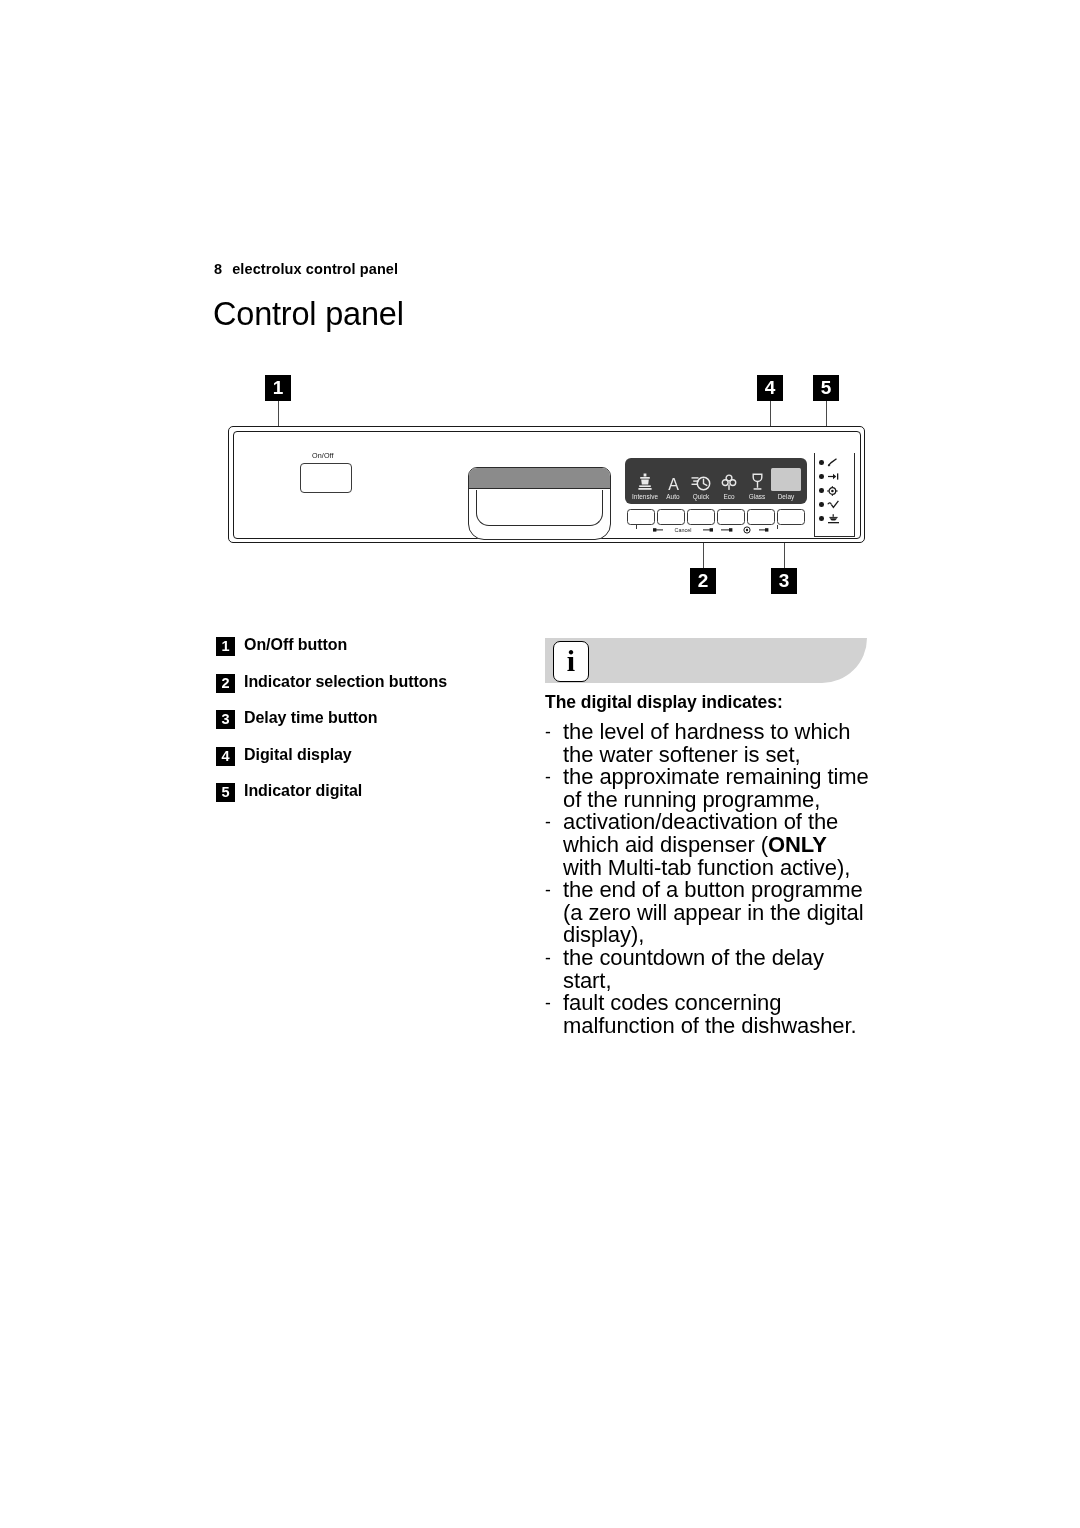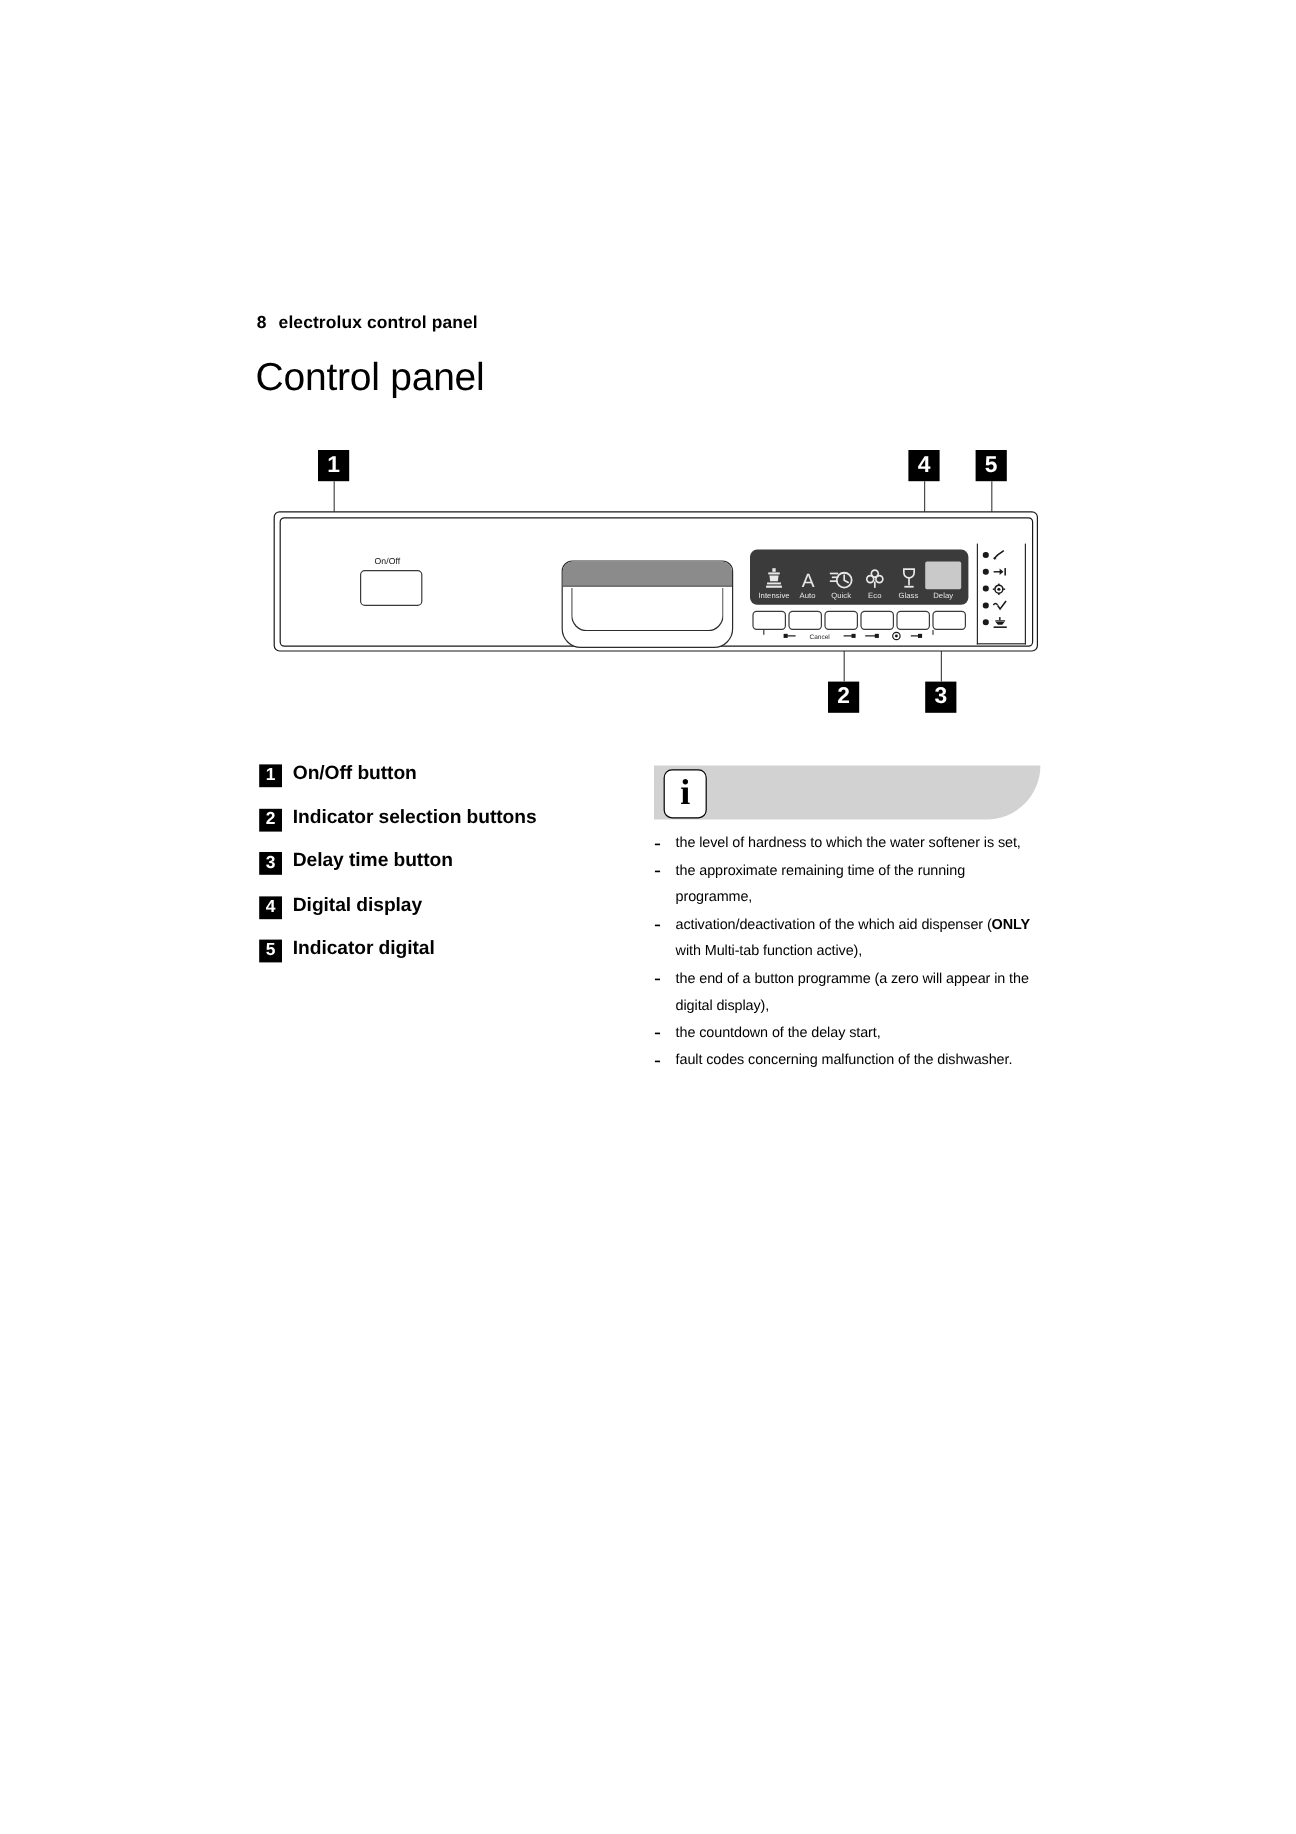--- a/index.html
+++ b/index.html
@@ -88,21 +88,21 @@
     bottom: 3.5px;
     border: 1.4px solid #1a1a1a;
     border-radius: 4px;
     box-sizing: border-box;
   }
 
   
   .onoff-wrap {
     position: absolute;
     left: 71px;
-    top: 36px;
+    top: 24px;
     width: 66px;
     height: 44px;
   }
   .onoff-label {
     position: absolute;
     left: 12px;
     top: 0px;
     font-size: 7.2px;
     letter-spacing: 0.1px;
     color: #111;
@@ -349,21 +349,21 @@
     align-items: flex-start;
     margin-bottom: 0px;
   }
   .info-dash {
     width: 18px;
     flex: 0 0 auto;
     font-size: 17.5px;
     line-height: 22.6px;
   }
   .info-text {
-    font-size: 12px;
+    font-size: 22px;
     line-height: 22.6px;
     letter-spacing: -0.08px;
   }
   .info-text b { font-weight: bold; }
 </style>
 </head>
 <body>
 
 <div class="page-header">
   <span class="pnum">8</span><span class="brand">electrolux</span> <span class="sect">control panel</span>
@@ -582,20 +582,21 @@
   <div class="legend-item">
     <div class="legend-num">5</div>
     <div class="legend-label">Indicator digital</div>
   </div>
 </div>
 
 <div class="infobox">
   <div class="info-banner">
     <div class="info-i">i</div>
   </div>
+  <div class="info-heading">The digital display indicates:</div>
   <div class="info-list">
 
     <div class="info-li">
       <div class="info-dash">-</div>
       <div class="info-text"><span>the level of hardness to which the water softener is set,</span></div>
     </div>
 
     <div class="info-li">
       <div class="info-dash">-</div>
       <div class="info-text"><span>the approximate remaining time of the running programme,</span></div>

